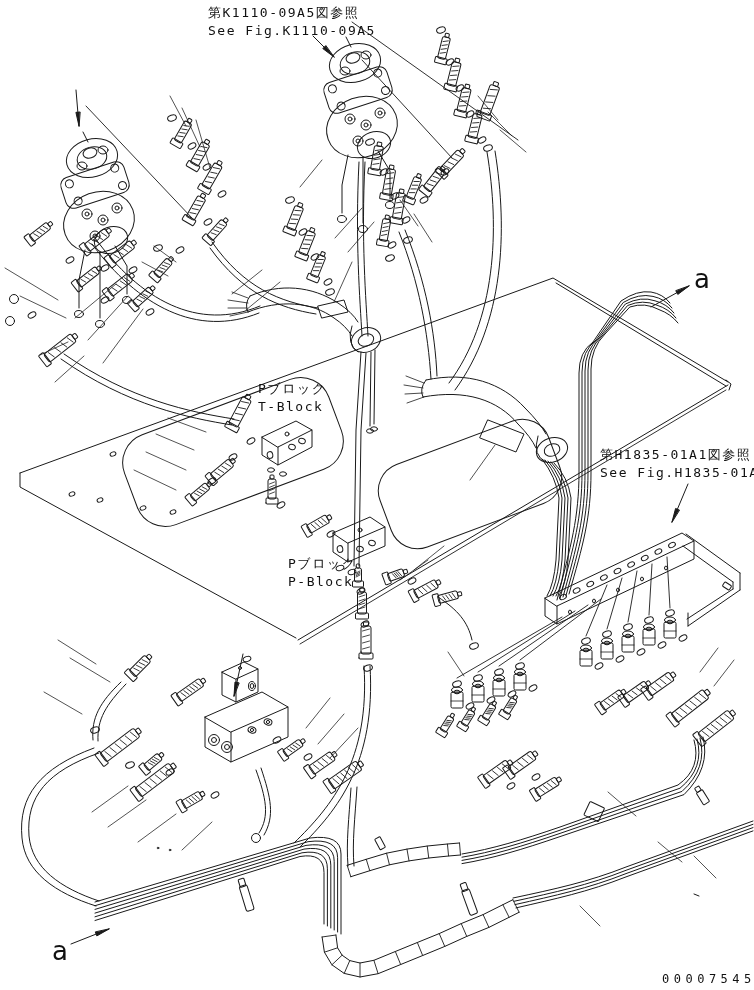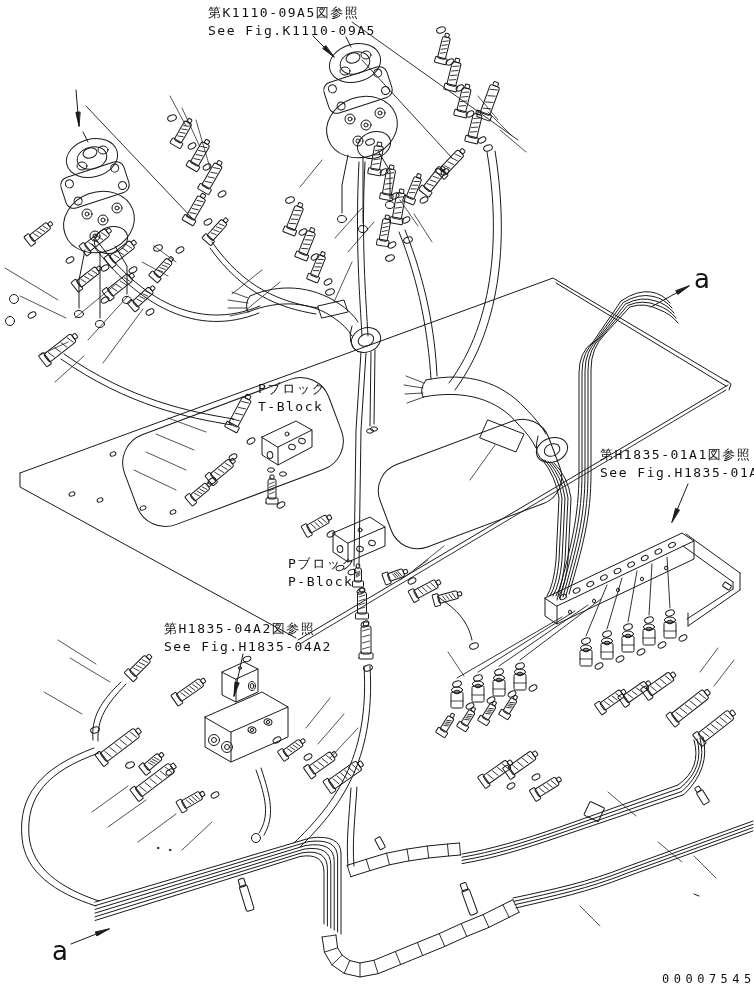--- a/index.html
+++ b/index.html
@@ -1025,21 +1025,20 @@
           <path d="M109 929 L96.82253375818105 935.9071930571948 L95.38793802637547 932.272883869954 Z" fill="#1a1a1a"></path>
         </g>
       </g>
     </svg>
 
   <div class="lbl" style="left:208px;top:4px"><span>第K1110-09A5図参照</span><br><span>See Fig.K1110-09A5</span></div>
 
 
   <div class="lbl" style="left:600px;top:446px"><span>第H1835-01A1図参照</span><br><span>See Fig.H1835-01A1</span></div>
 
-  <div class="lbl" style="left:164px;top:620px"><span>第H1835-04A2図参照</span><br><span>See Fig.H1835-04A2</span></div>
 
   <div class="lbl" style="left:258px;top:380px"><span>Pブロック</span><br><span>T-Block</span></div>
 
   <div class="lbl" style="left:288px;top:555px"><span>Pブロック</span><br><span>P-Block</span></div>
 
   <div class="view-a" style="left:694px;top:264px">a</div>
   <div class="view-a" style="left:52px;top:936px">a</div>
 
   <div class="pn" style="left:662px;top:972px">00007545</div>
 </div>

